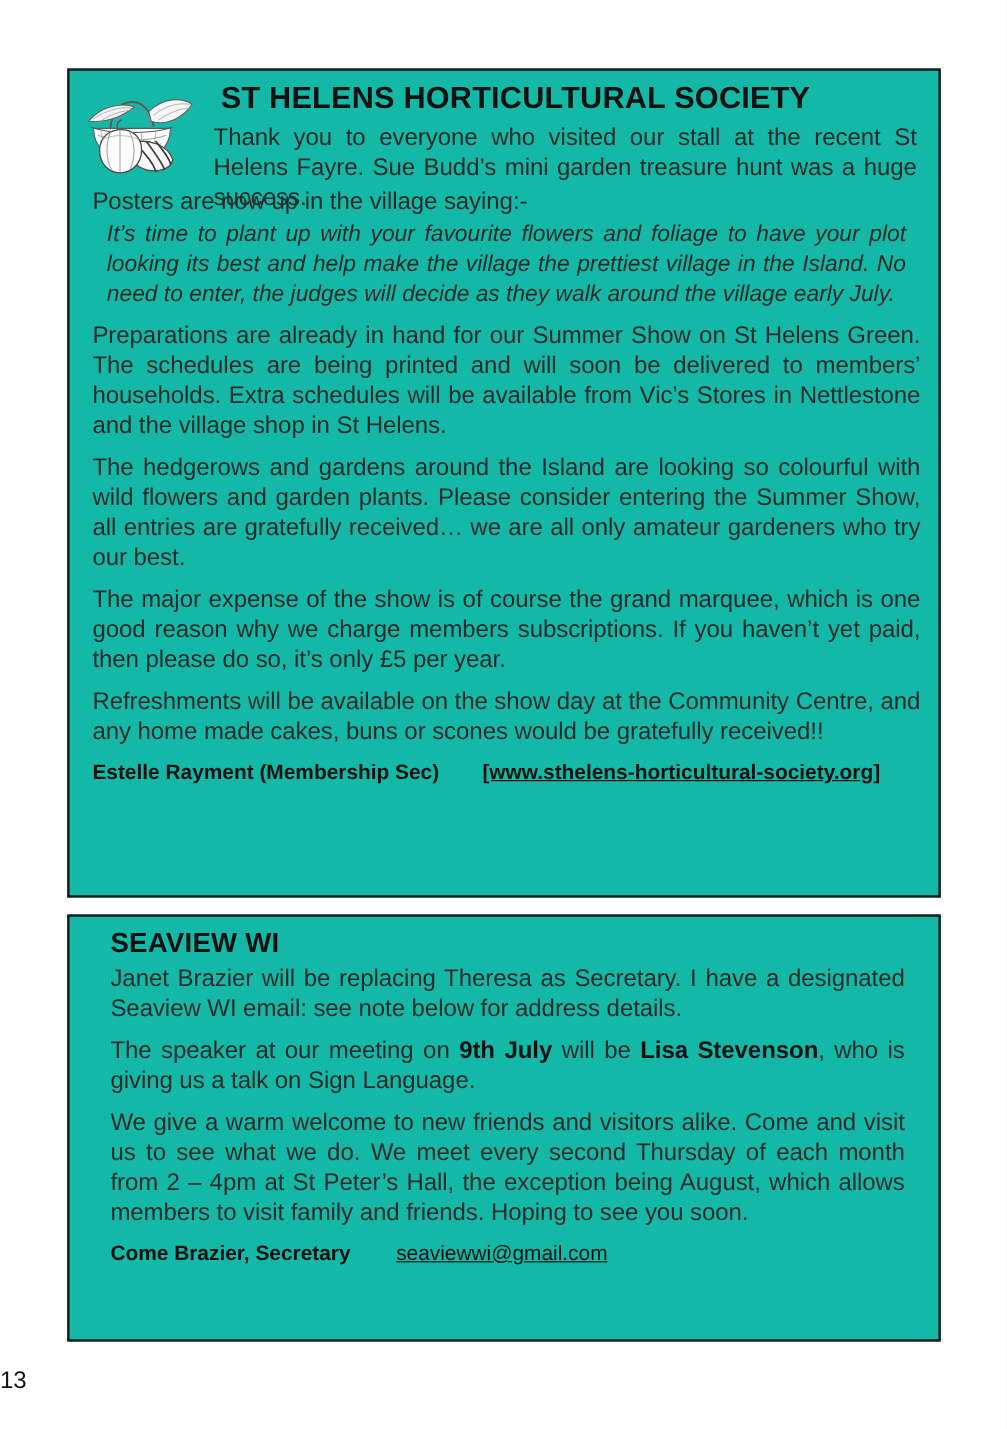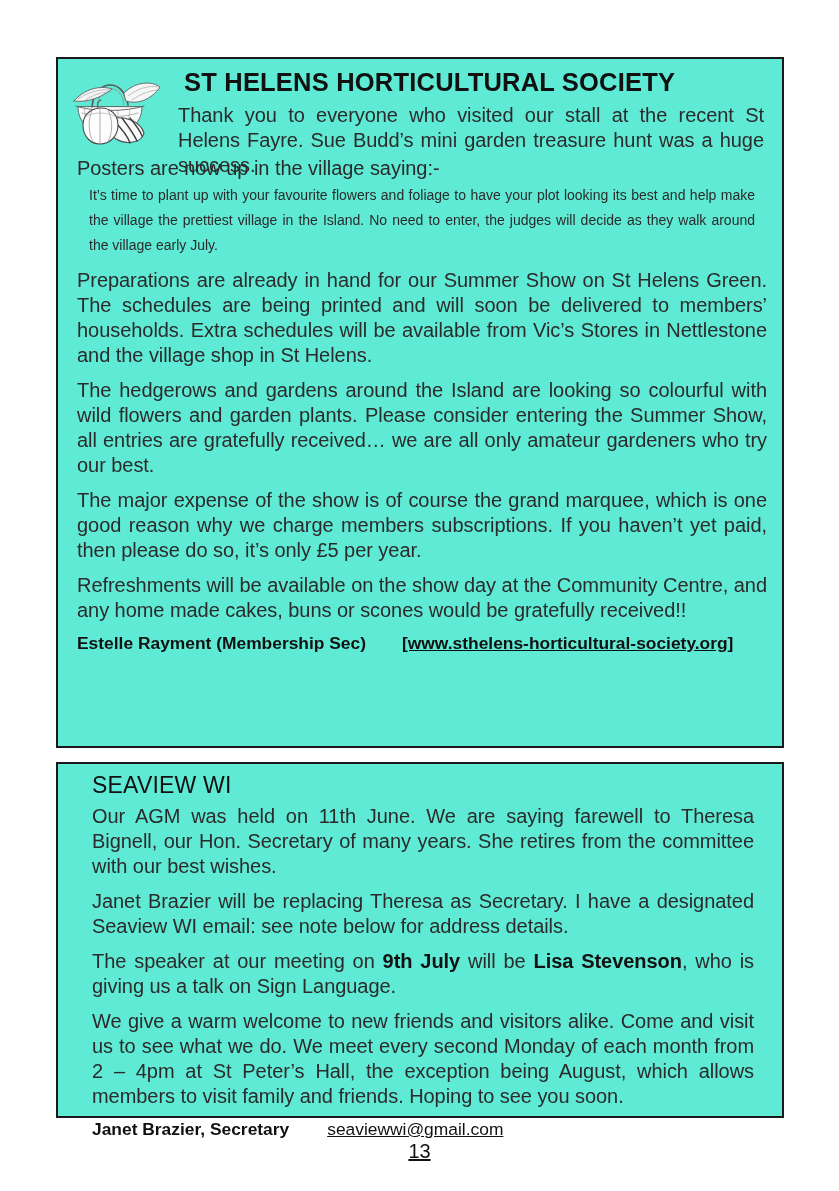--- a/index.html
+++ b/index.html
@@ -21,21 +21,21 @@
     left: 0; top: 0;
     width: 839px;
     height: 1191px;
     overflow: hidden;
   }
 
   
   .panel {
     position: absolute;
     border: 2px solid #1a1a1a;
-    background: #5eead4;
+    background: #14b8a6;
     box-sizing: border-box;
     padding-left: 12px;
   }
   #panel-horticultural {
     left: 56px;
     top: 57px;
     width: 728px;
     height: 691px;
   }
   #panel-seaview {
@@ -105,22 +105,23 @@
     font-size: 17.8px;
     font-weight: bold;
     line-height: 25px;
     color: #111111;
     letter-spacing: -0.1px;
   }
 
   p.quote {
     margin: 2px 12px 10px 0;
     padding-left: 12px;
-    font-size: 14px;
+    font-size: 19px;
     line-height: 25px;
+    font-style: italic;
     color: #2b2b2b;
     text-align: justify;
   }
 
   
   .sig-row {
     display: flex;
     align-items: baseline;
     font-size: 17.4px;
     font-weight: bold;
@@ -136,21 +137,21 @@
     white-space: nowrap;
     color: #111111;
   }
 
   
   .wi-title {
     position: absolute;
     left: 34px;
     top: 8px;
     font-size: 23px;
-    font-weight: normal;
+    font-weight: bold;
     letter-spacing: 0.2px;
     color: #111111;
   }
 
   .sig-row-wi {
     display: flex;
     align-items: baseline;
     margin-top: 5px;
     font-size: 17.4px;
     color: #111111;
@@ -170,24 +171,23 @@
     font-weight: bold;
     color: #111111;
   }
 
   
   .page-number {
     position: absolute;
     left: 0;
     top: 1140px;
     width: 839px;
-    text-align: center;
+    text-align: left;
     font-size: 20px;
     color: #111111;
-    text-decoration: underline;
   }
 </style>
 </head>
 <body>
 
 <div class="page">
 
   <div class="panel" id="panel-horticultural">
 
     <div class="basket-illus">
@@ -260,30 +260,29 @@
 
     </div>
   </div>
 
   <div class="panel" id="panel-seaview">
 
     <div class="wi-title">SEAVIEW WI</div>
 
     <div class="body-wrap-2">
 
-      <p class="para">Our AGM was held on 11th June. We are saying farewell to Theresa Bignell, our Hon. Secretary of many years. She retires from the committee with our best wishes.</p>
 
       <p class="para">Janet Brazier will be replacing Theresa as Secretary. I have a designated Seaview WI email: see note below for address details.</p>
 
       <p class="para"><span>The speaker at our meeting on </span><strong class="inline-b">9th July</strong><span> will be </span><strong class="inline-b">Lisa Stevenson</strong><span>, who is giving us a talk on Sign Language.</span></p>
 
-      <p class="para">We give a warm welcome to new friends and visitors alike. Come and visit us to see what we do. We meet every second Monday of each month from 2 – 4pm at St Peter’s Hall, the exception being August, which allows members to visit family and friends. Hoping to see you soon.</p>
+      <p class="para">We give a warm welcome to new friends and visitors alike. Come and visit us to see what we do. We meet every second Thursday of each month from 2 – 4pm at St Peter’s Hall, the exception being August, which allows members to visit family and friends. Hoping to see you soon.</p>
 
       <div class="sig-row-wi">
-        <span class="sig-name">Janet Brazier, Secretary</span>
+        <span class="sig-name">Come Brazier, Secretary</span>
         <span class="sig-email">seaviewwi@gmail.com</span>
       </div>
 
     </div>
   </div>
 
   <div class="page-number">13</div>
 
 </div>
 

